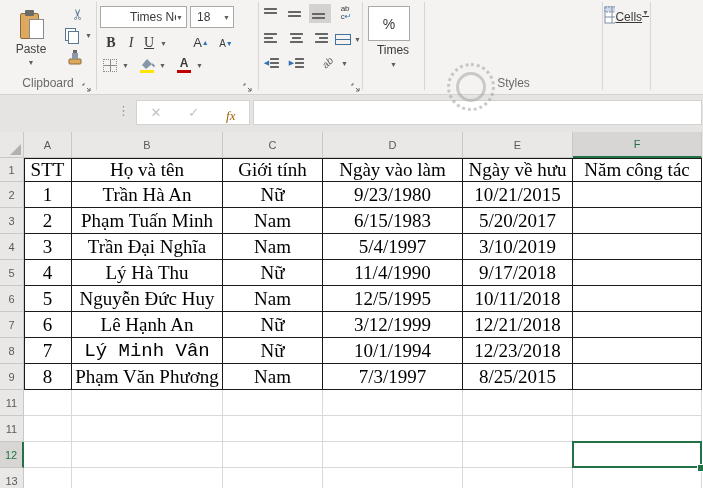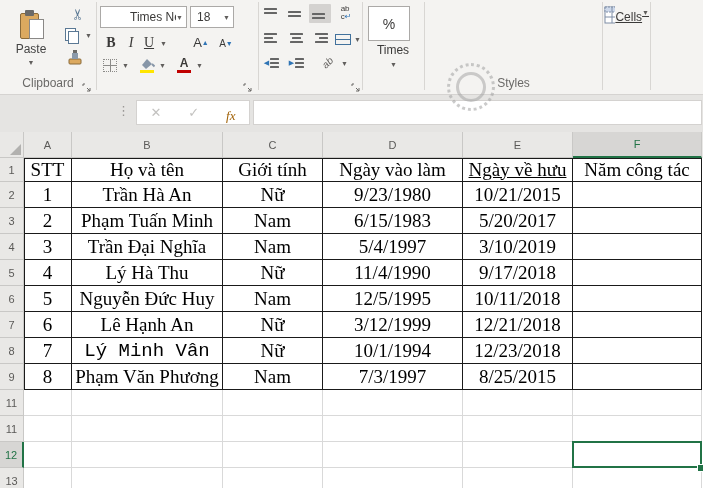--- a/index.html
+++ b/index.html
@@ -339,21 +339,21 @@
       <div class="rowhead" style="left: 0px; top: 206px; width: 24px; height: 26px;">8</div>
       <div class="rowhead" style="left: 0px; top: 232px; width: 24px; height: 26px;">9</div>
       <div class="rowhead" style="left: 0px; top: 258px; width: 24px; height: 26px;">11</div>
       <div class="rowhead" style="left: 0px; top: 284px; width: 24px; height: 26px;">11</div>
       <div class="rowhead sel" style="left: 0px; top: 310px; width: 24px; height: 26px;">12</div>
       <div class="rowhead" style="left: 0px; top: 336px; width: 24px; height: 26px;">13</div>
       <div class="gcell tcell" style="left: 24px; top: 26px; width: 48px; height: 24px;">STT</div>
       <div class="gcell tcell" style="left: 72px; top: 26px; width: 151px; height: 24px;">Họ và tên</div>
       <div class="gcell tcell" style="left: 223px; top: 26px; width: 100px; height: 24px;">Giới tính</div>
       <div class="gcell tcell" style="left: 323px; top: 26px; width: 140px; height: 24px;">Ngày vào làm</div>
-      <div class="gcell tcell" style="left: 463px; top: 26px; width: 110px; height: 24px; text-decoration: underline;">Ngày về hưu</div>
+      <div class="gcell tcell" style="left: 463px; top: 26px; width: 110px; height: 24px;">Ngày về hưu</div>
       <div class="gcell tcell" style="left: 573px; top: 26px; width: 129px; height: 24px;">Năm công tác</div>
       <div class="gcell tcell" style="left: 24px; top: 50px; width: 48px; height: 26px;">1</div>
       <div class="gcell tcell" style="left: 72px; top: 50px; width: 151px; height: 26px;">Trần Hà An</div>
       <div class="gcell tcell" style="left: 223px; top: 50px; width: 100px; height: 26px;">Nữ</div>
       <div class="gcell tcell" style="left: 323px; top: 50px; width: 140px; height: 26px;">9/23/1980</div>
       <div class="gcell tcell" style="left: 463px; top: 50px; width: 110px; height: 26px;">10/21/2015</div>
       <div class="gcell tcell" style="left: 573px; top: 50px; width: 129px; height: 26px;"></div>
       <div class="gcell tcell" style="left: 24px; top: 76px; width: 48px; height: 26px;">2</div>
       <div class="gcell tcell" style="left: 72px; top: 76px; width: 151px; height: 26px;">Phạm Tuấn Minh</div>
       <div class="gcell tcell" style="left: 223px; top: 76px; width: 100px; height: 26px;">Nam</div>

